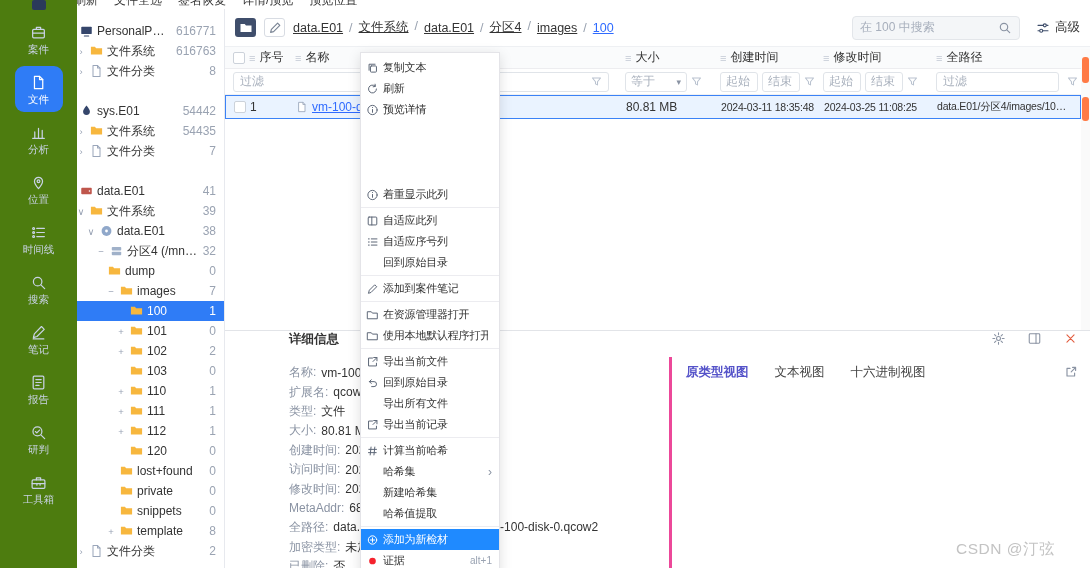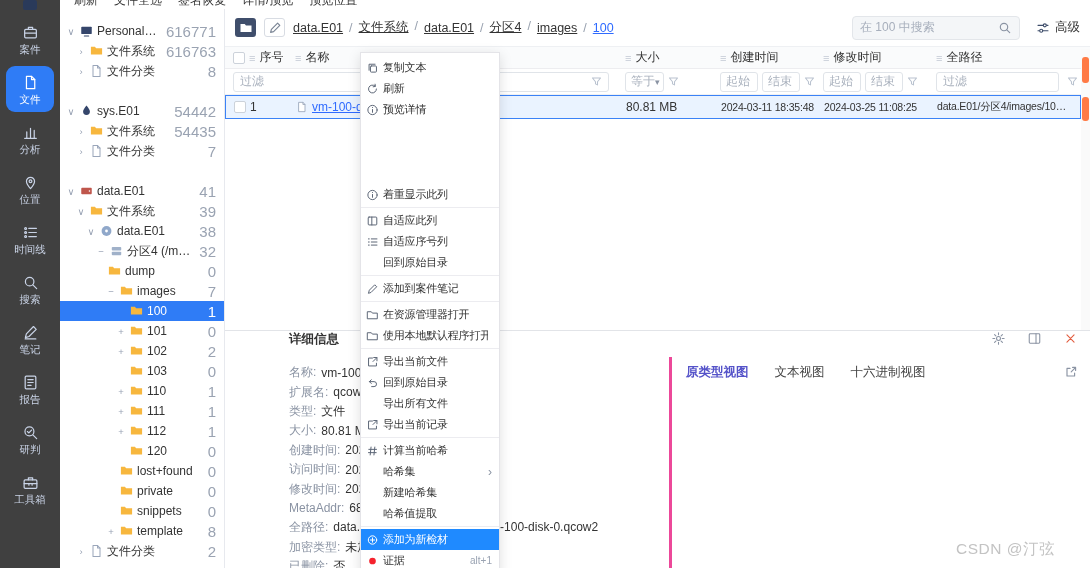--- a/index.html
+++ b/index.html
@@ -3,21 +3,21 @@
 <meta charset="utf-8">
 <style>
 *{margin:0;padding:0;box-sizing:border-box}
 html,body{width:1090px;height:568px;overflow:hidden;background:#fff;
   font-family:"Liberation Sans","DejaVu Sans",sans-serif}
 .app{position:relative;width:1090px;height:568px;overflow:hidden;background:#fff;color:#333}
 [data-interactable="true"]{cursor:pointer}
 .app svg{fill:none;stroke:currentColor;stroke-width:1.15;stroke-linecap:round;stroke-linejoin:round;display:block;width:100%;height:100%}
 
 
-.rail{position:absolute;left:0;top:0;width:60px;height:100%;background:#404040;z-index:10}
+.rail{position:absolute;left:0;top:0;width:77px;height:100%;background:#4d7c0f;z-index:10}
 .logo{width:14px;height:10px;background:#2a3a5a;border-radius:2px;margin:0 auto}
 .rail-items{margin-top:6px}
 .ritem{width:48px;height:46px;margin:0 auto 4px;border-radius:9px;display:flex;flex-direction:column;align-items:center;justify-content:center;gap:3px;color:#c9d3e6}
 .ritem.active{background:#2f7cf6;color:#fff}
 .ricon{width:17px;height:17px}
 .rlabel{font-size:10.5px;line-height:1;white-space:nowrap}
 
 
 .content{position:absolute;left:60px;top:0;right:0;bottom:0}
 .topstrip{height:9px;overflow:hidden;display:flex;gap:16px;padding-left:14px;background:#fff}
@@ -25,21 +25,21 @@
 
 
 .tree{position:absolute;left:0;top:9px;bottom:0;width:165px;border-right:1px solid #e7e9ee;overflow:hidden;padding-top:12px;background:#fff;font-size:12px}
 .tnode{height:20px;display:flex;align-items:center;gap:3px;padding-right:8px;color:#333;white-space:nowrap}
 .tnode.gap{margin-top:20px}
 .tnode.selected{background:#2f7cf6;color:#fff}
 .tnode.selected .tcount,.tnode.selected .exp{color:#fff}
 .exp{width:10px;flex:none;text-align:center;font-size:9.5px;color:#97a1b3}
 .ticon{width:15px;height:14px;flex:none}
 .tlabel{overflow:hidden;text-overflow:ellipsis}
-.tcount{margin-left:auto;font-size:15px;color:#9aa3b2}
+.tcount{margin-left:auto;font-size:12px;color:#9aa3b2}
 
 
 .work{position:absolute;left:165px;top:9px;right:0;bottom:0;background:#fff}
 .crumbbar{height:38px;display:flex;align-items:center;gap:8px;padding:0 10px;border-bottom:1px solid #eef0f3}
 .folderbtn{width:21px;height:19px;background:#3f4e6b;border:none;border-radius:3px;display:flex;align-items:center;justify-content:center;padding:3px;color:#fff}
 .editbtn{width:21px;height:19px;background:#fff;border:1px solid #d8dce3;border-radius:3px;display:flex;align-items:center;justify-content:center;color:#7a8494;padding:3px}
 .crumbs{display:flex;gap:6px;font-size:12.5px;align-items:center}
 .crumb{display:flex;gap:6px}
 .crumb a{color:#333;text-decoration:underline}
 .crumb .csep{color:#98a1af}
@@ -61,21 +61,21 @@
 .c2{width:330px}
 .c3{width:95px}
 .c4{width:103px}
 .c5{width:113px}
 .c6f{flex:1;min-width:0;padding-right:12px}
 .drag{color:#c3cad4;font-size:11px}
 .cb{width:12px;height:12px;border:1px solid #ccd2da;border-radius:2px;background:#fff;flex:none}
 .filterrow{height:26px;border-bottom:1px solid #f0f1f4;display:flex;align-items:center;font-size:12px;color:#a9b1bd}
 .fc12{width:394px;display:flex;align-items:center;padding-left:8px}
 .fbox{flex:1;height:20px;border:1px solid #e0e4e9;border-radius:3px;display:flex;align-items:center;justify-content:space-between;padding:0 6px;background:#fff;margin-right:10px}
-.fsel{width:39px;height:20px;border:1px solid #e0e4e9;border-radius:3px;display:flex;align-items:center;justify-content:space-between;padding:0 5px;background:#fff}
+.fsel{width:62px;height:20px;border:1px solid #e0e4e9;border-radius:3px;display:flex;align-items:center;justify-content:space-between;padding:0 5px;background:#fff}
 .caret{color:#8a93a3;font-size:9px}
 .fmini{width:38px;height:20px;border:1px solid #e0e4e9;border-radius:3px;display:flex;align-items:center;padding:0 5px;background:#fff}
 .datarow{height:24px;display:flex;align-items:center;font-size:12px;background:#eaf3ff;border:1px solid #3b82f6;margin-right:9px}
 .filelink{color:#2f6bff;text-decoration:underline;overflow:hidden;text-overflow:ellipsis;white-space:nowrap;min-width:0}
 .v{display:block;flex:1;min-width:0;overflow:hidden;text-overflow:ellipsis}
 .small{font-size:10.5px;color:#333;letter-spacing:-0.2px}
 .dicon{width:12px;height:12px;flex:none}
 
 
 .vtrack{position:absolute;right:0;top:40px;width:9px;height:281px;background:#fafafa}

